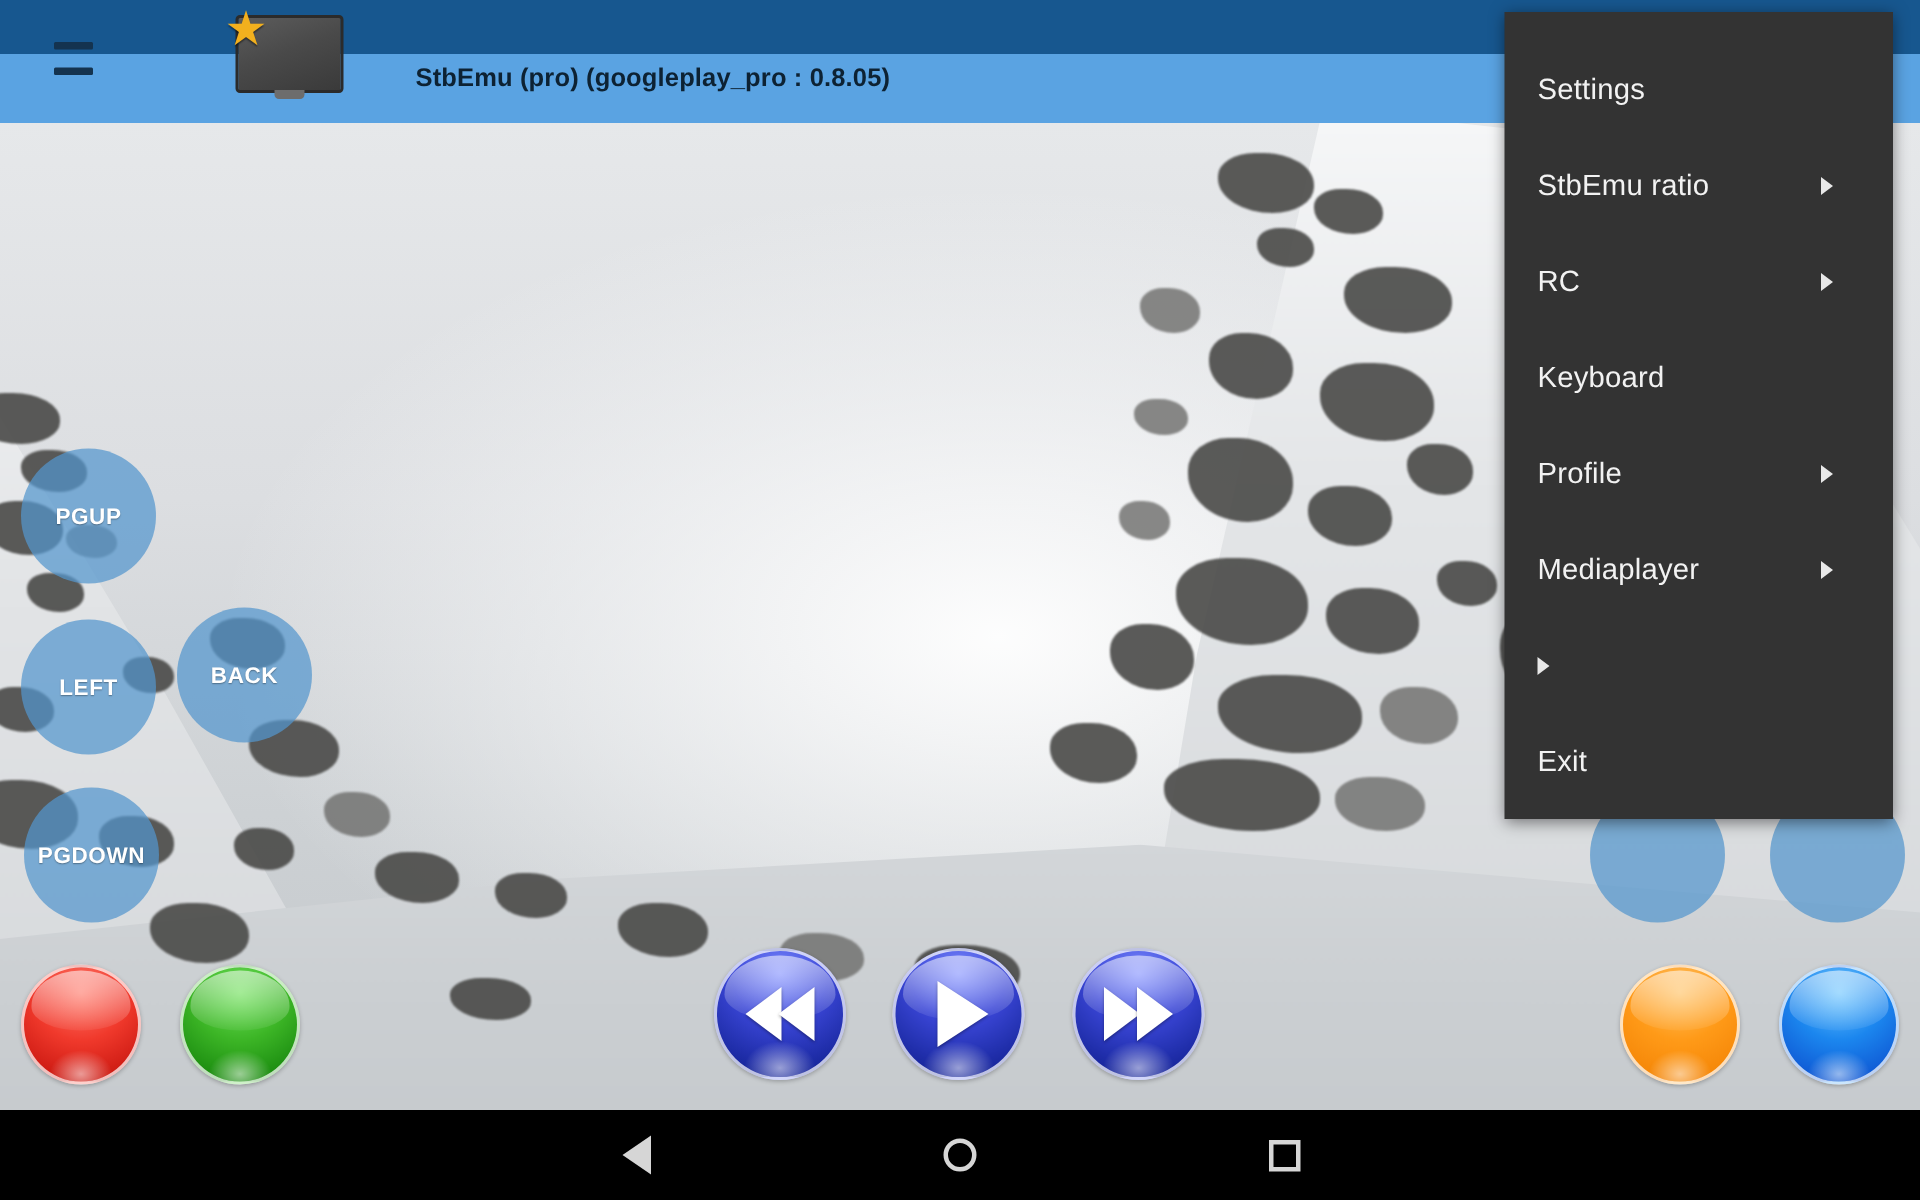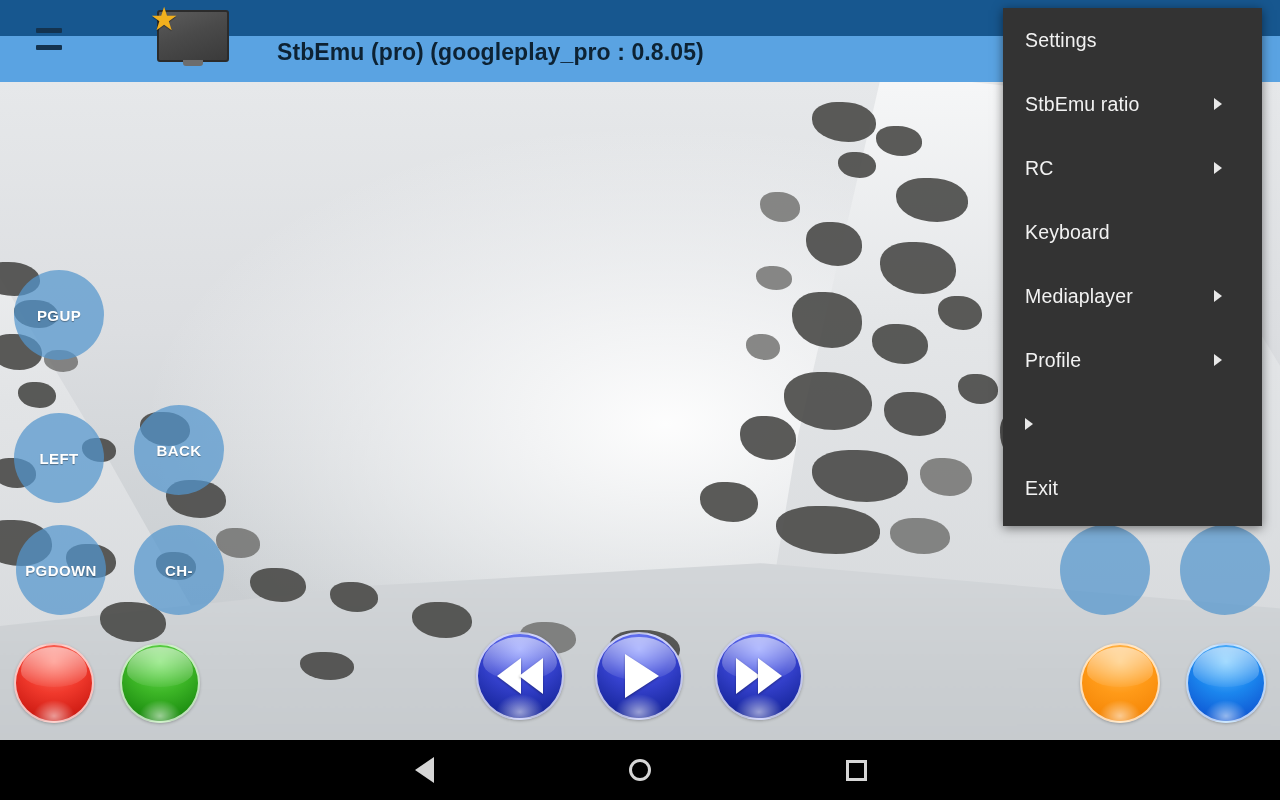--- a/index.html
+++ b/index.html
@@ -80,21 +80,21 @@
     font-size: 32px;
     line-height: 30px;
     text-align: center;
     text-shadow: 0 1px 1px rgba(0,0,0,.4);
   }
   #app-title {
     position: absolute;
     left: 277px; top: -7px;
     height: 46px;
     line-height: 46px;
-    font-size: 23px;
+    font-size: 17px;
     font-weight: bold;
     color: #0d2233;
     white-space: nowrap;
     letter-spacing: .1px;
   }
 
   
   #video-area {
     position: absolute;
     left: 0; top: 82px;
@@ -216,21 +216,21 @@
     filter: drop-shadow(0 1px 1px rgba(0,0,0,.35));
   }
 
   
   #popup-menu {
     position: absolute;
     left: 1003px; top: 8px;
     width: 259px;
     background: #333333;
     box-shadow: 0 2px 10px rgba(0,0,0,.5);
-    padding: 0 0 6px 0;
+    padding: 20px 0 6px 0;
     z-index: 50;
   }
   .menu-item {
     position: relative;
     height: 64px;
     display: flex;
     align-items: center;
     padding: 0 18px 0 22px;
     color: #f2f2f2;
     font-size: 19.5px;
@@ -334,34 +334,31 @@
       <div class="rock" style="left:250px; top:486px; width:56px; height:34px;"></div>
       <div class="rock" style="left:330px; top:500px; width:48px; height:30px;"></div>
       <div class="rock" style="left:412px; top:520px; width:60px; height:36px;"></div>
       <div class="rock" style="left:100px; top:520px; width:66px; height:40px;"></div>
       <div class="rock soft" style="left:520px; top:540px; width:56px; height:32px;"></div>
       <div class="rock" style="left:610px; top:548px; width:70px; height:36px;"></div>
       <div class="rock" style="left:300px; top:570px; width:54px; height:28px;"></div>
     </div>
   </div>
 
-  <div class="rc-btn" style="left:14px;  top:270px; width:90px; height:90px;justify-content:center;">
+  <div class="rc-btn" style="left:14px;  top:299px; width:90px; height:90px;justify-content:center;">
     <span>PGUP</span>
   </div>
   <div class="rc-btn" style="left:14px;  top:413px; width:90px; height:90px;">
     <span>LEFT</span>
   </div>
-  <div class="rc-btn" style="left:134px; top:405px; width:90px; height:90px;">
+  <div class="rc-btn" style="left:118px; top:405px; width:90px; height:90px;">
     <span>BACK</span>
   </div>
   <div class="rc-btn" style="left:16px;  top:525px; width:90px; height:90px;">
     <span>PGDOWN</span>
-  </div>
-  <div class="rc-btn" style="left:134px; top:525px; width:90px; height:90px;">
-    <span>CH-</span>
   </div>
 
   <div class="rc-btn" style="left:1060px; top:525px; width:90px; height:90px;"></div>
   <div class="rc-btn" style="left:1180px; top:525px; width:90px; height:90px;"></div>
 
   <div class="gloss-btn gloss-red" style="left:14px; top:643px; width:80px; height:80px;">
     <span class="sheen"></span>
     <span class="glow"></span>
   </div>
   <div class="gloss-btn gloss-green" style="left:120px; top:643px; width:80px; height:80px;">
@@ -431,26 +428,26 @@
     <div class="menu-item">
       <span class="label">RC</span>
       <span class="submenu-arrow"></span>
     </div>
 
     <div class="menu-item">
       <span class="label">Keyboard</span>
     </div>
 
     <div class="menu-item">
+      <span class="label">Profile</span>
+      <span class="submenu-arrow"></span>
+    </div>
+
+    <div class="menu-item">
       <span class="label">Mediaplayer</span>
-      <span class="submenu-arrow"></span>
-    </div>
-
-    <div class="menu-item">
-      <span class="label">Profile</span>
       <span class="submenu-arrow"></span>
     </div>
 
 
     <div class="menu-item">
       <span class="submenu-arrow"></span>
     </div>
 
     <div class="menu-item">
       <span class="label">Exit</span>

